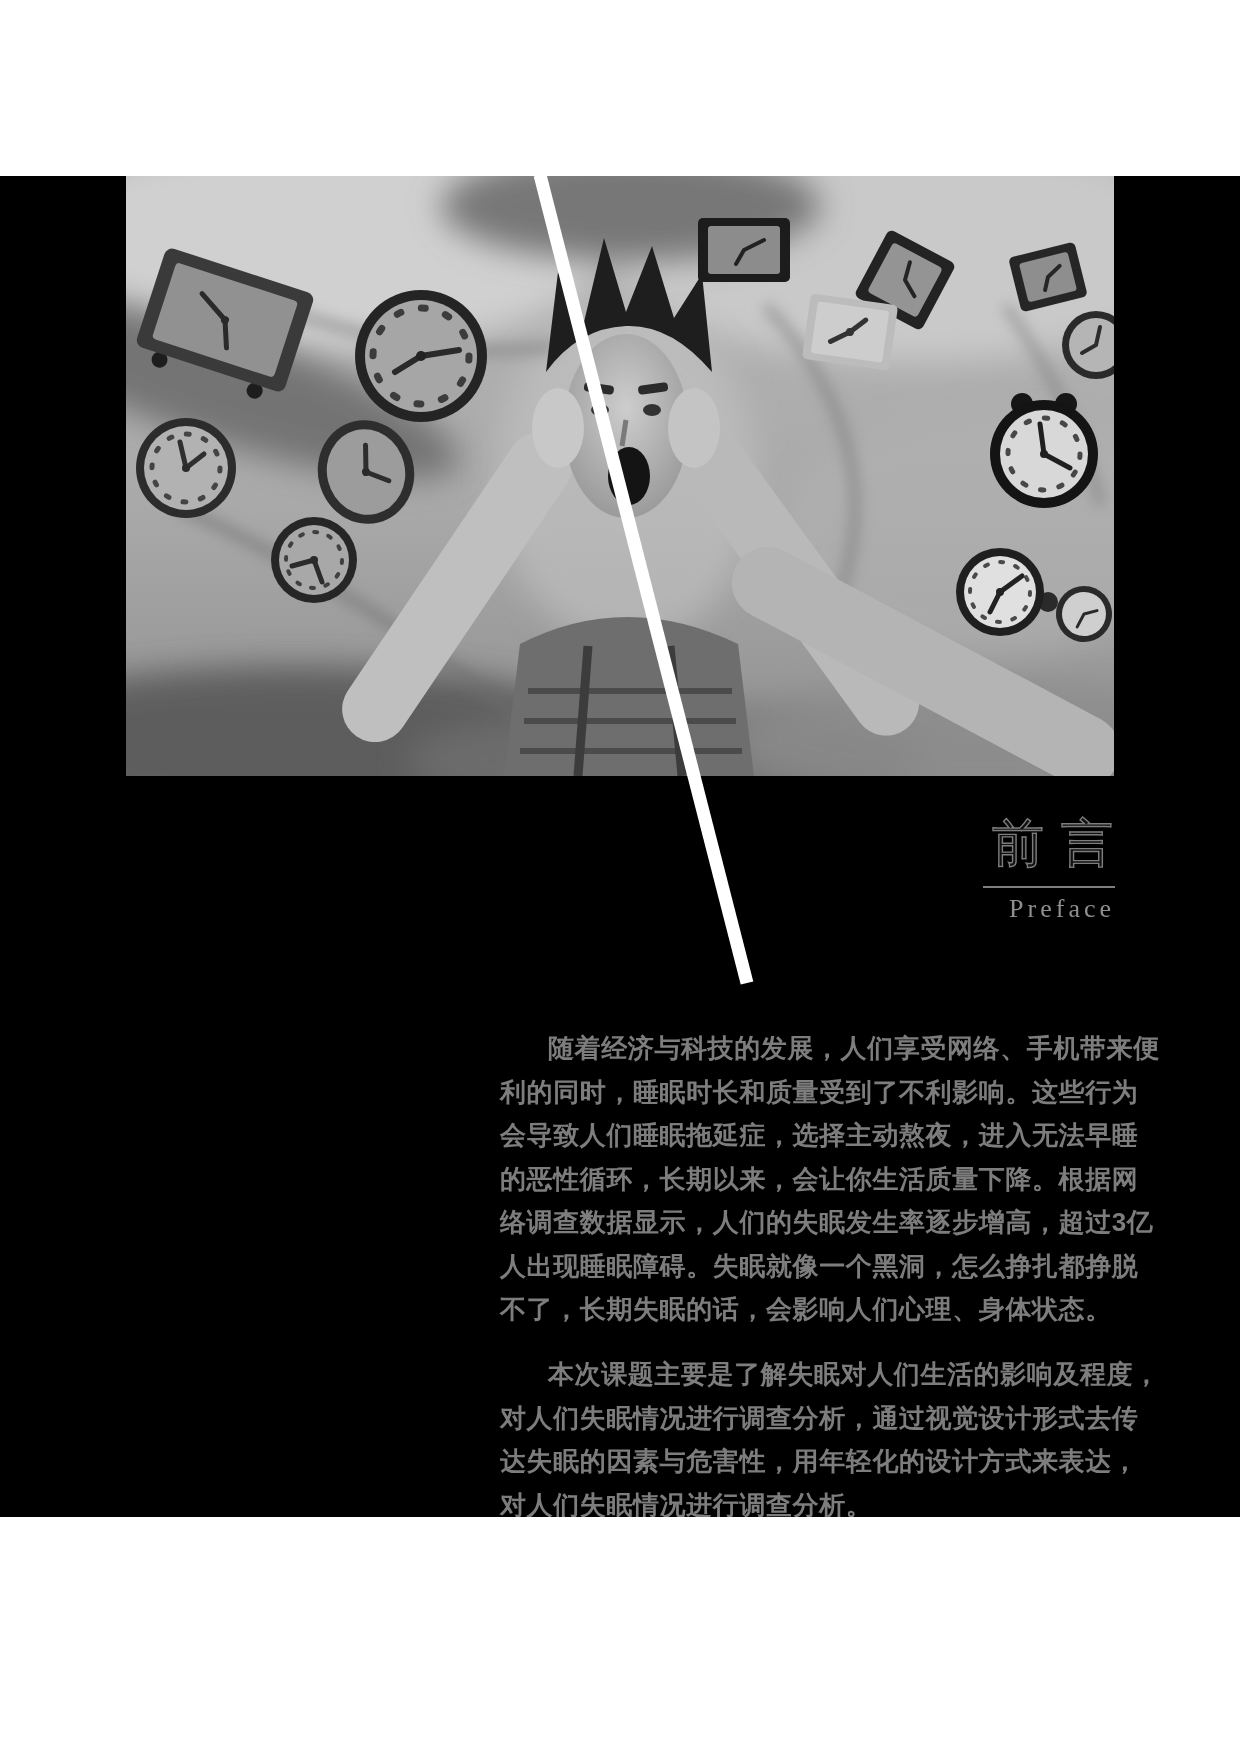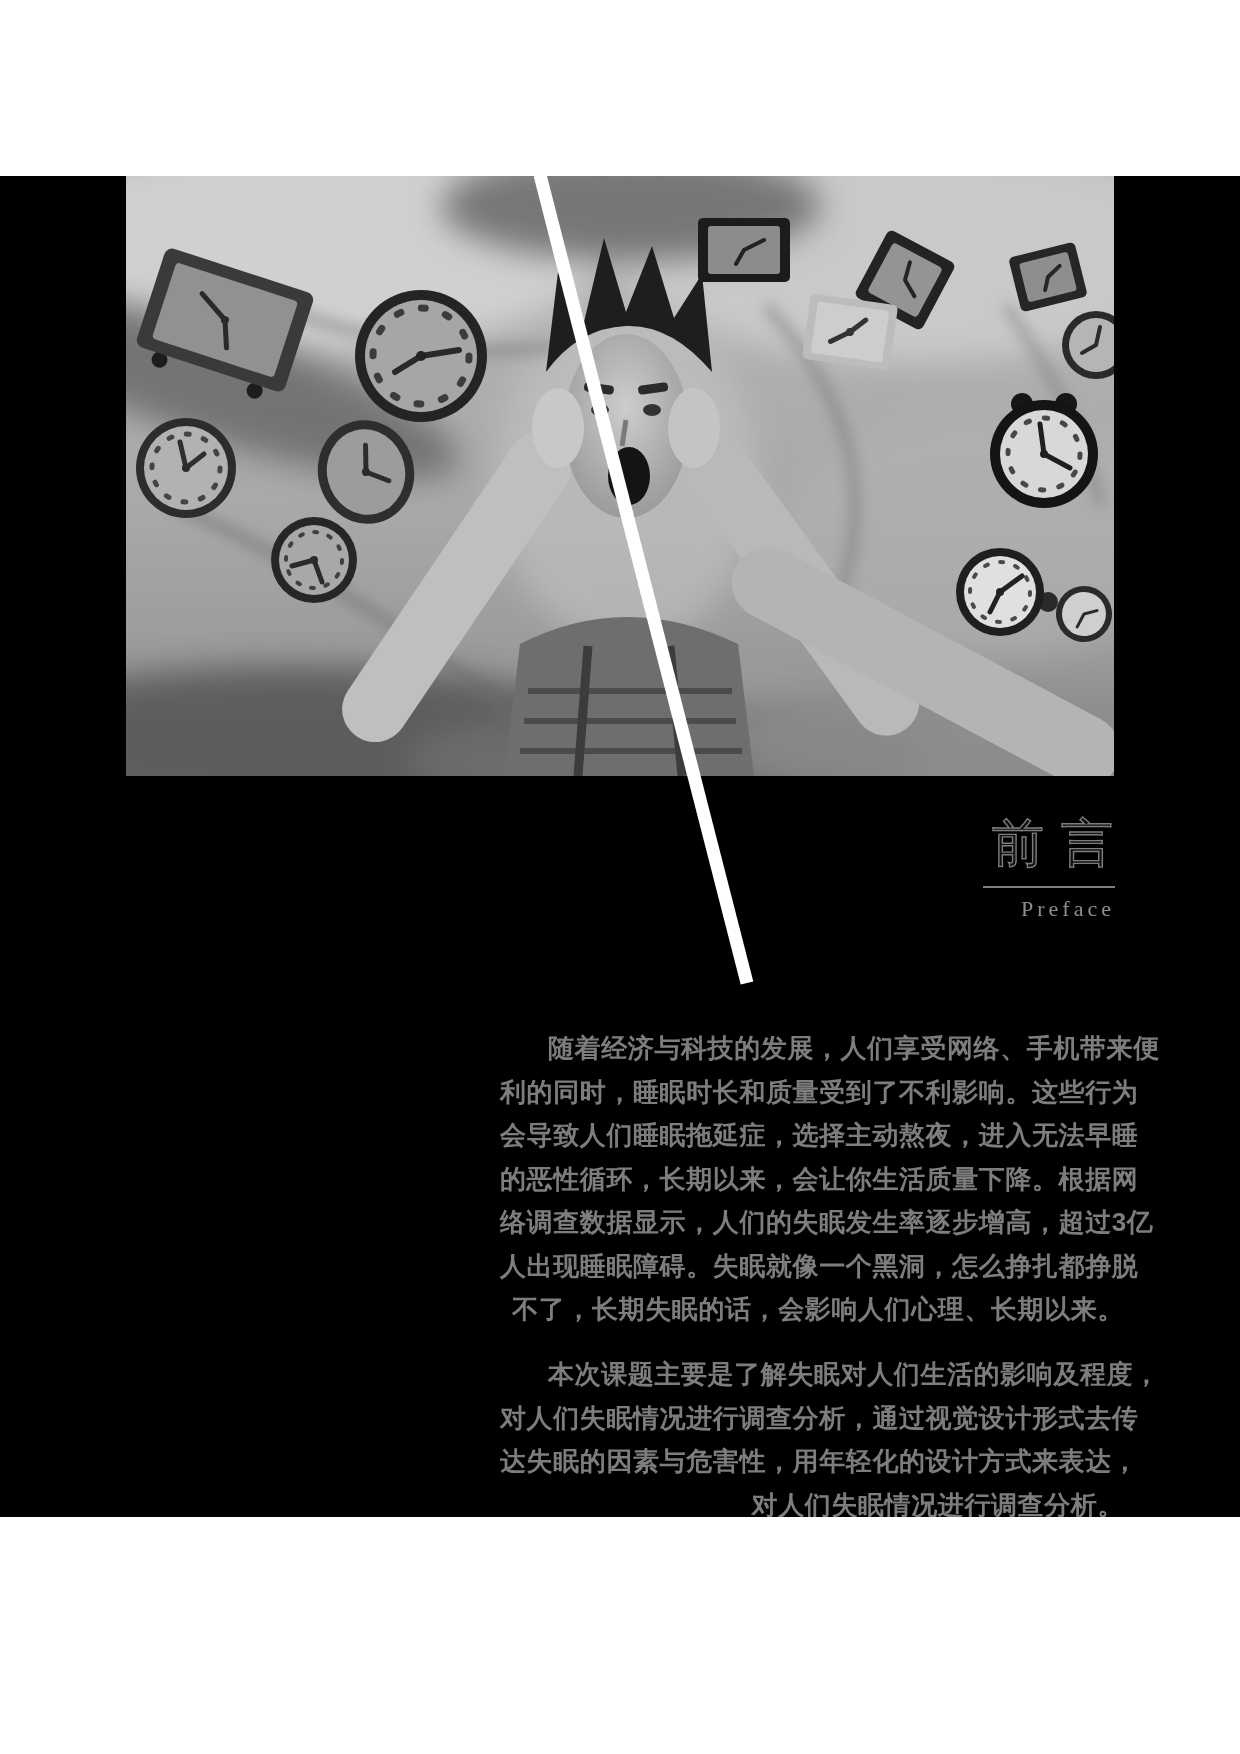--- a/index.html
+++ b/index.html
@@ -8,21 +8,21 @@
     background:#ffffff;
     font-family:"Liberation Sans","DejaVu Sans",sans-serif;
     position:relative;
     overflow:hidden;
   }
   .page{position:relative;width:1240px;height:1754px;background:#ffffff;}
 
   
   .panel{
     position:absolute;left:0;top:176px;width:1240px;height:1341px;
-    background:#000000;overflow:hidden;text-align:right;
+    background:#000000;overflow:hidden;
   }
 
   
   .photo{
     position:absolute;left:126px;top:0;width:988px;height:600px;
     overflow:hidden;background:#a8a8a8;
   }
   .photo svg{display:block;}
 
   
@@ -35,21 +35,21 @@
     text-stroke:1.4px #7d7d7d;
     letter-spacing:2px;white-space:nowrap;
   }
   .title-rule{
     position:absolute;right:125px;top:710px;width:132px;height:2px;
     background:#7f7f7f;
   }
   .title-en{
     position:absolute;right:125px;top:716px;
     font-family:"Liberation Serif","DejaVu Serif",serif;
-    font-size:22px;line-height:34px;color:#8f8f8f;
+    font-size:26px;line-height:34px;color:#8f8f8f;
     letter-spacing:4px;white-space:nowrap;
   }
 
   
   .para{
     position:absolute;left:500px;width:624px;
   }
   .para .line{
     font-size:26px;line-height:43.5px;
     font-weight:700;
@@ -236,21 +236,21 @@
     <div class="title-rule"></div>
     <div class="title-en">Preface</div>
 
     <div class="para p1">
       <div class="line indent">随着经济与科技的发展，人们享受网络、手机带来便</div>
       <div class="line">利的同时，睡眠时长和质量受到了不利影响。这些行为</div>
       <div class="line">会导致人们睡眠拖延症，选择主动熬夜，进入无法早睡</div>
       <div class="line">的恶性循环，长期以来，会让你生活质量下降。根据网</div>
       <div class="line">络调查数据显示，人们的失眠发生率逐步增高，超过3亿</div>
       <div class="line">人出现睡眠障碍。失眠就像一个黑洞，怎么挣扎都挣脱</div>
-      <div class="line">不了，长期失眠的话，会影响人们心理、长期以来。</div>
+      <div class="line">不了，长期失眠的话，会影响人们心理、身体状态。</div>
     </div>
 
     <div class="para p2">
       <div class="line indent">本次课题主要是了解失眠对人们生活的影响及程度，</div>
       <div class="line">对人们失眠情况进行调查分析，通过视觉设计形式去传</div>
       <div class="line">达失眠的因素与危害性，用年轻化的设计方式来表达，</div>
       <div class="line">对人们失眠情况进行调查分析。</div>
     </div>
 
   </div>

